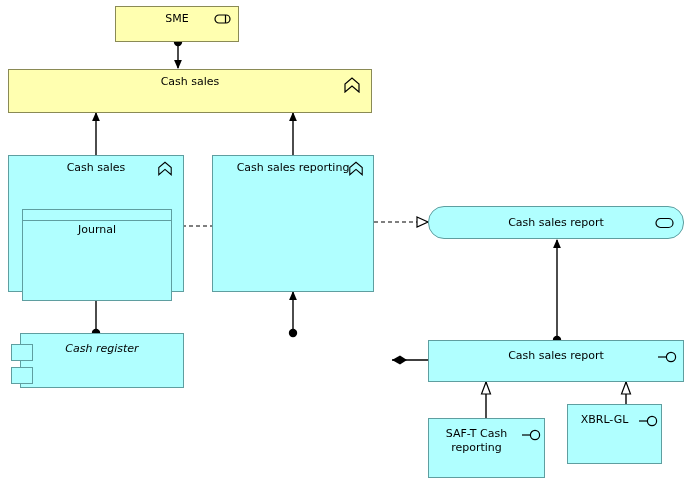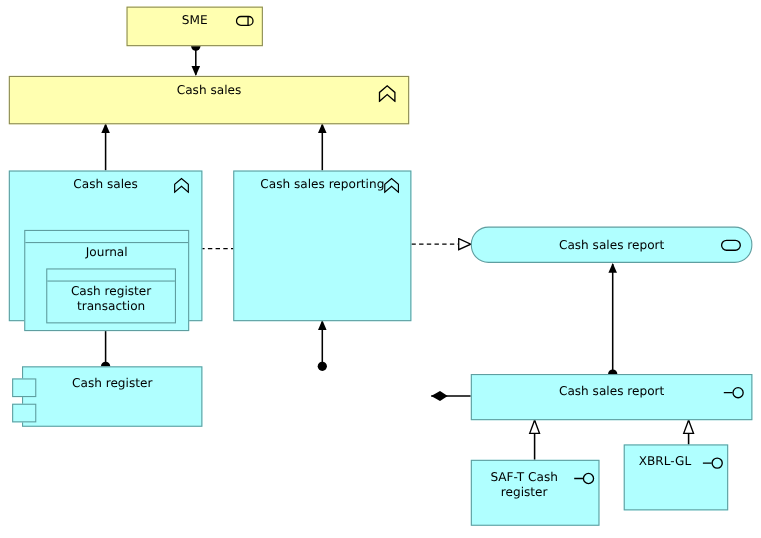--- a/index.html
+++ b/index.html
@@ -138,24 +138,20 @@
     <span class="icon" style="right:8px;top:5px;">
       <svg width="16" height="15" viewBox="0 0 18 16">
         <path d="M2,15 L2,7 L9,1 L16,7 L16,15 L9,9 Z" fill="none" stroke="#000" stroke-width="1.2" stroke-linejoin="miter"></path>
       </svg>
     </span>
 
     <div class="inner" style="left:13px;top:33px;width:150px;height:92px;margin-top:20px;">
       <div class="strip"></div>
       <div class="ilabel">Journal</div>
 
-      <div class="inner" style="left:19px;top:34px;width:118px;height:50px;">
-        <div class="strip"></div>
-        <div class="ilabel" style="padding:0 4px;">Cash register transaction</div>
-      </div>
     </div>
   </div>
 
   <div class="node app round-lg" style="left:212px;top:155px;width:162px;height:137px;">
     <div class="label">Cash sales reporting</div>
     <span class="icon" style="right:7px;top:5px;">
       <svg width="16" height="15" viewBox="0 0 18 16">
         <path d="M2,15 L2,7 L9,1 L16,7 L16,15 L9,9 Z" fill="none" stroke="#000" stroke-width="1.2" stroke-linejoin="miter"></path>
       </svg>
     </span>
@@ -163,39 +159,39 @@
 
   <div class="node app round-lg" style="left:428px;top:206px;width:256px;height:33px;border-radius:16px;">
     <div class="label" style="top:9px;">Cash sales report</div>
     <span class="icon" style="right:10px;top:10px;">
       <svg width="20" height="12" viewBox="0 0 20 12">
         <rect x="1" y="1.5" width="17" height="9" rx="4.5" ry="4.5" fill="none" stroke="#000" stroke-width="1.2"></rect>
       </svg>
     </span>
   </div>
 
-  <div class="node app" style="left:20px;top:333px;width:164px;height:55px;">
+  <div class="node app" style="left:20px;top:333px;width:164px;height:55px;font-style:italic;">
     <span class="tab t1"></span>
     <span class="tab t2"></span>
     <div class="label" style="top:8px;">Cash register</div>
   </div>
 
 
   <div class="node app" style="left:428px;top:340px;width:256px;height:42px;">
     <div class="label" style="top:8px;">Cash sales report</div>
     <span class="icon" style="right:8px;top:10px;">
       <svg width="22" height="12" viewBox="0 0 22 12">
         <line x1="1" y1="6" x2="9" y2="6" stroke="#000" stroke-width="1.2"></line>
         <circle cx="14" cy="6" r="4.6" fill="none" stroke="#000" stroke-width="1.2"></circle>
       </svg>
     </span>
   </div>
 
   <div class="node app" style="left:428px;top:418px;width:117px;height:60px;">
-    <div class="label two" style="top:8px;padding:0 26px 0 6px;">SAF-T Cash register</div>
+    <div class="label two" style="top:8px;padding:0 26px 0 6px;">SAF-T Cash reporting</div>
     <span class="icon" style="right:5px;top:10px;">
       <svg width="22" height="12" viewBox="0 0 22 12">
         <line x1="1" y1="6" x2="9" y2="6" stroke="#000" stroke-width="1.2"></line>
         <circle cx="14" cy="6" r="4.6" fill="none" stroke="#000" stroke-width="1.2"></circle>
       </svg>
     </span>
   </div>
 
   <div class="node app" style="left:567px;top:404px;width:95px;height:60px;">
     <div class="label" style="top:8px;padding:0 26px 0 6px;">XBRL-GL</div>

